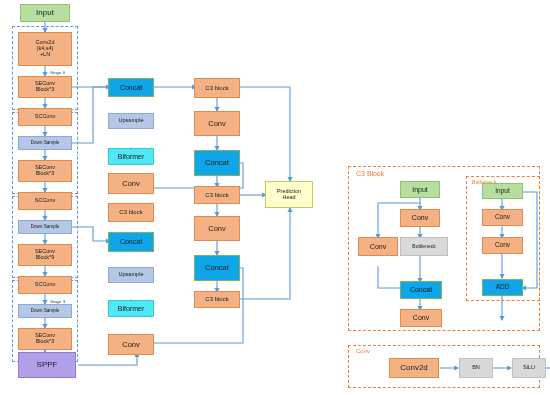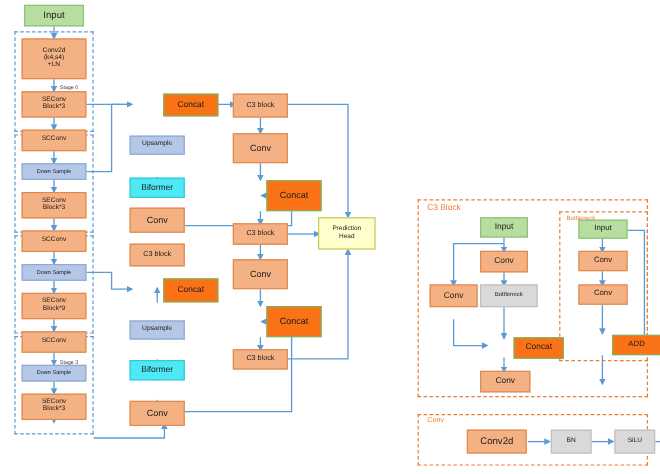--- a/index.html
+++ b/index.html
@@ -3,21 +3,21 @@
 <meta charset="utf-8">
 <style>
   html,body{margin:0;padding:0;background:#ffffff;}
   body{width:550px;height:395px;font-family:"Liberation Sans",sans-serif;overflow:hidden;}
   #canvas{position:relative;width:496px;height:395px;background:#fff;}
 
   .node{position:absolute;box-sizing:border-box;display:flex;align-items:center;
         justify-content:center;text-align:center;line-height:1.05;
         border:1px solid rgba(0,0,0,.28);}
   .n-orange{background:#f4b183;border-color:#e08a4e;color:#1a1a1a;}
-  .n-green{background:#f97316;border-color:#7fb35f;color:#1a1a1a;margin-left:28px;}
+  .n-green{background:#0ea5e9;border-color:#7fb35f;color:#1a1a1a;}
   .n-greenlt{background:#b7deA0;border-color:#8dc273;color:#1a1a1a;}
   .n-blue{background:#b4c7e7;border-color:#8fa9d4;color:#1a1a1a;}
   .n-cyan{background:#4fe9f5;border-color:#35c8d6;color:#1a1a1a;}
   .n-purple{background:#b1a0e8;border-color:#8e79d6;color:#1a1a1a;}
   .n-yellow{background:#ffffcc;border-color:#c8c85a;color:#1a1a1a;}
   .n-gray{background:#d9d9d9;border-color:#bfbfbf;color:#1a1a1a;}
 
   .dash-blue{position:absolute;box-sizing:border-box;border:1.6px dashed #5b9bd5;background:transparent;}
   .dash-orange{position:absolute;box-sizing:border-box;border:1.6px dashed #ed7d31;background:transparent;}
 
@@ -154,20 +154,21 @@
   </div>
   <div class="node n-orange" style="left:18px;top:276px;width:54px;height:18px;font-size:5.5px;">SCConv</div>
 
   <div class="node n-blue" style="left:18px;top:304px;width:54px;height:14px;font-size:4.6px;">Down Sample</div>
   <div class="node n-orange" style="left:18px;top:328px;width:54px;height:22px;font-size:5.5px;flex-direction:column;">
     <span>SEConv</span>
     <span>Block*3</span>
   </div>
   <div class="node n-orange" style="left:18px;top:352px;width:54px;height:0px;font-size:5.5px;opacity:0;"></div>
 
+  <div class="node n-purple" style="left:18px;top:352px;width:58px;height:26px;font-size:8px;">SPPF</div>
 
   <div class="node n-green" style="left:108px;top:78px;width:46px;height:19px;font-size:7px;">Concat</div>
   <div class="node n-blue" style="left:108px;top:113px;width:46px;height:16px;font-size:5.6px;">Upsample</div>
   <div class="node n-cyan" style="left:108px;top:148px;width:46px;height:17px;font-size:7px;">Biformer</div>
   <div class="node n-orange" style="left:108px;top:173px;width:46px;height:21px;font-size:7.5px;">Conv</div>
   <div class="node n-orange" style="left:108px;top:203px;width:46px;height:19px;font-size:6px;">C3 block</div>
   <div class="node n-green" style="left:108px;top:232px;width:46px;height:20px;font-size:7px;">Concat</div>
   <div class="node n-blue" style="left:108px;top:267px;width:46px;height:16px;font-size:5.6px;">Upsample</div>
   <div class="node n-cyan" style="left:108px;top:300px;width:46px;height:17px;font-size:7px;">Biformer</div>
   <div class="node n-orange" style="left:108px;top:334px;width:46px;height:21px;font-size:7.5px;">Conv</div>

